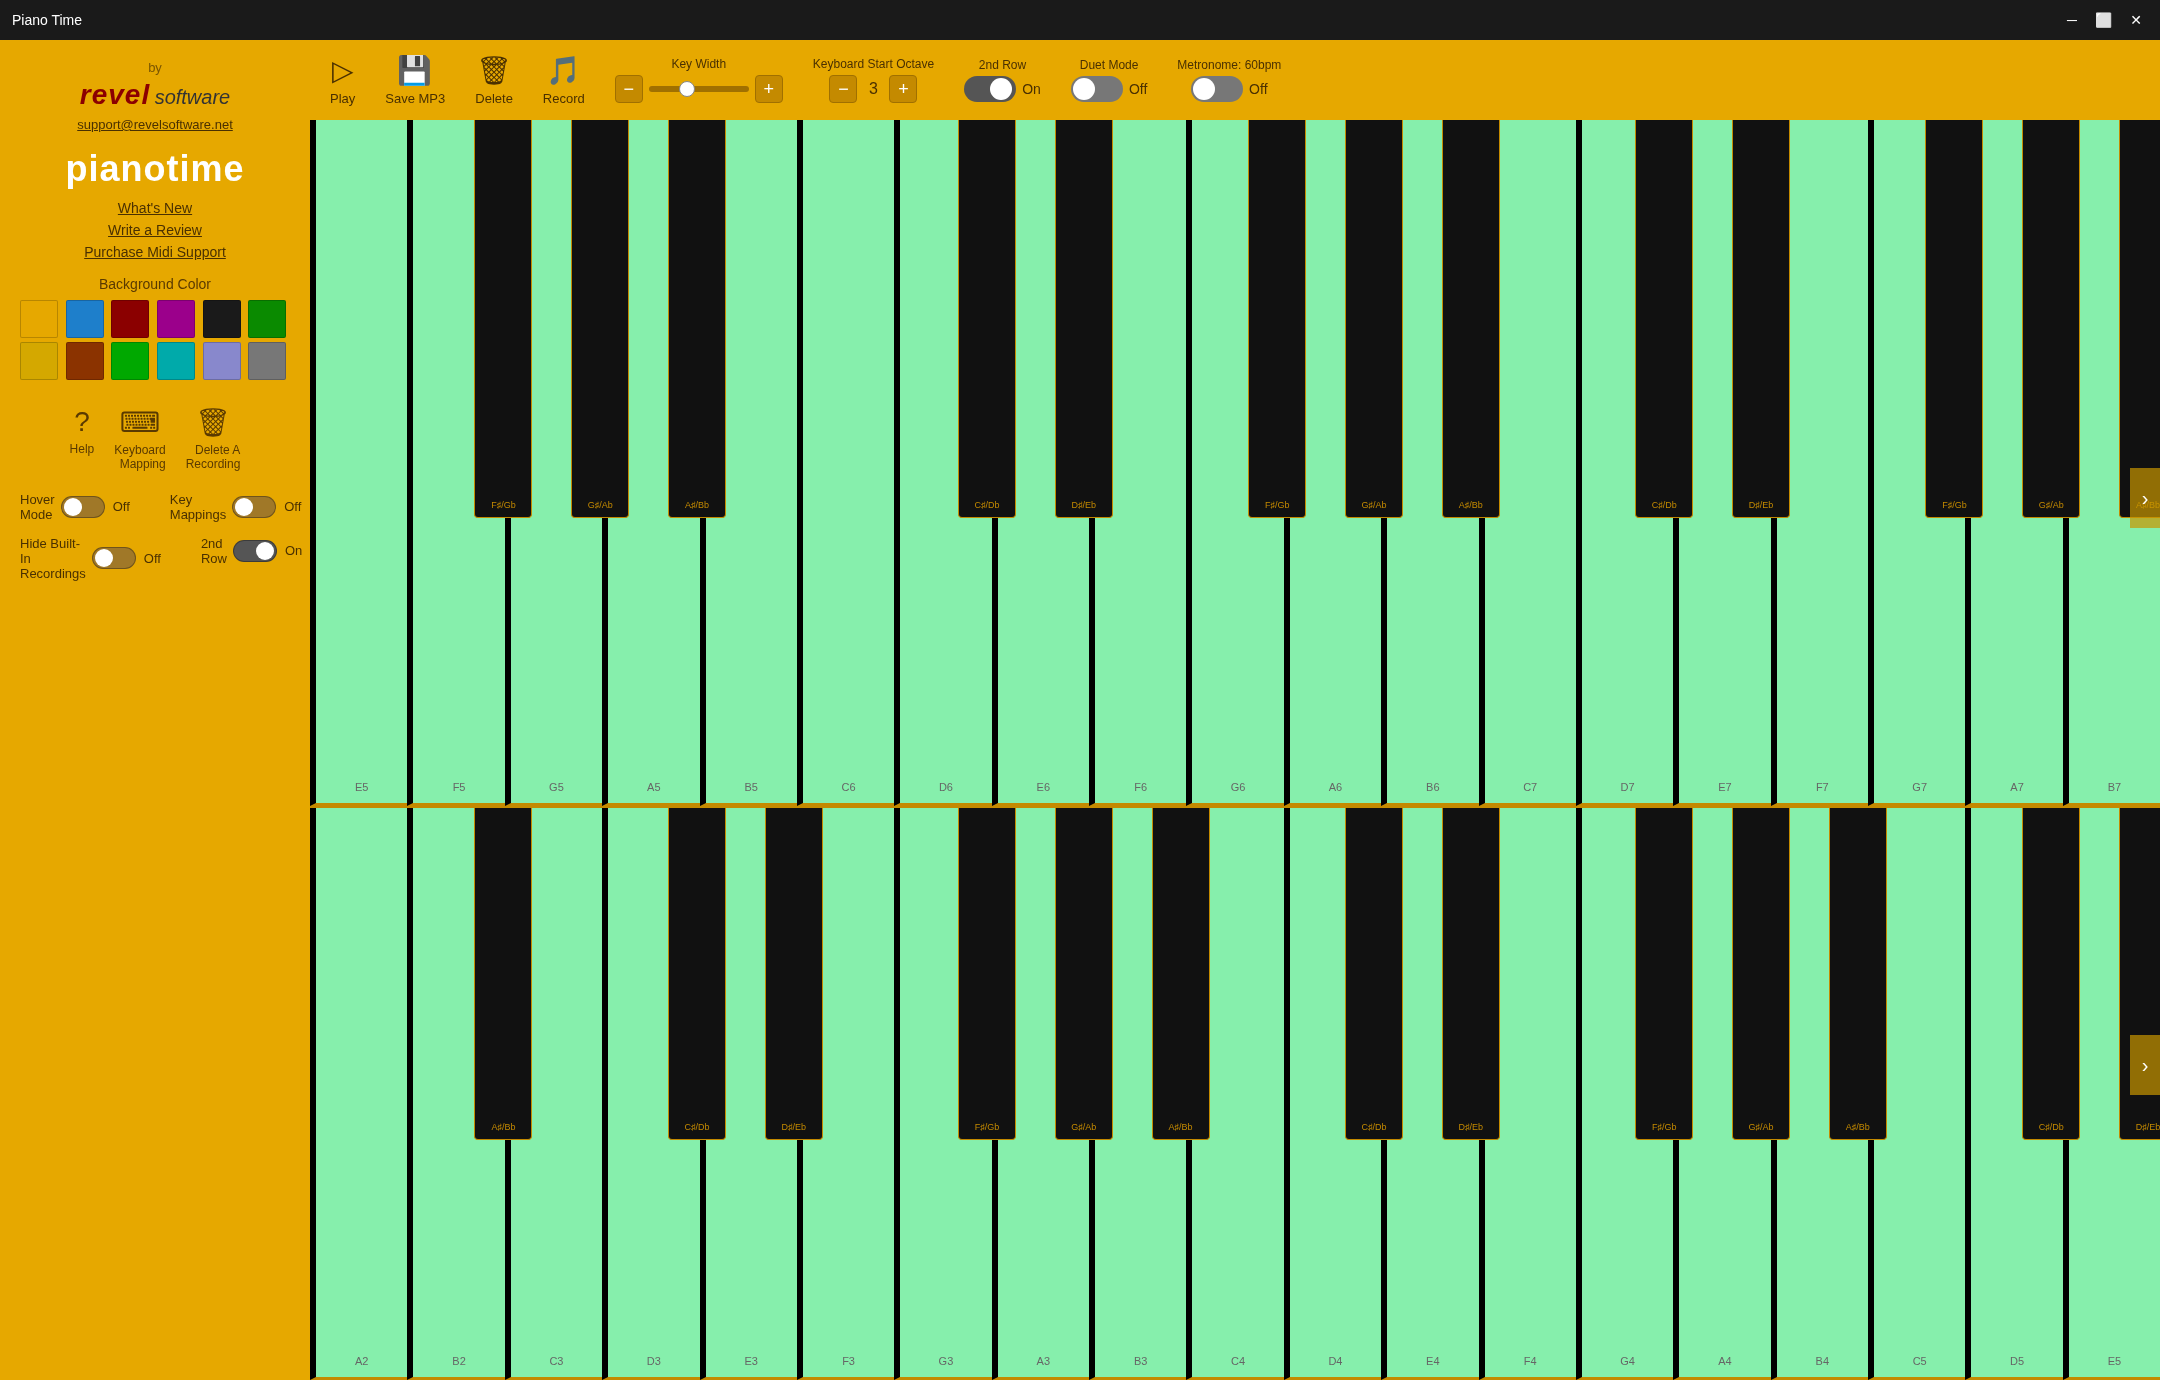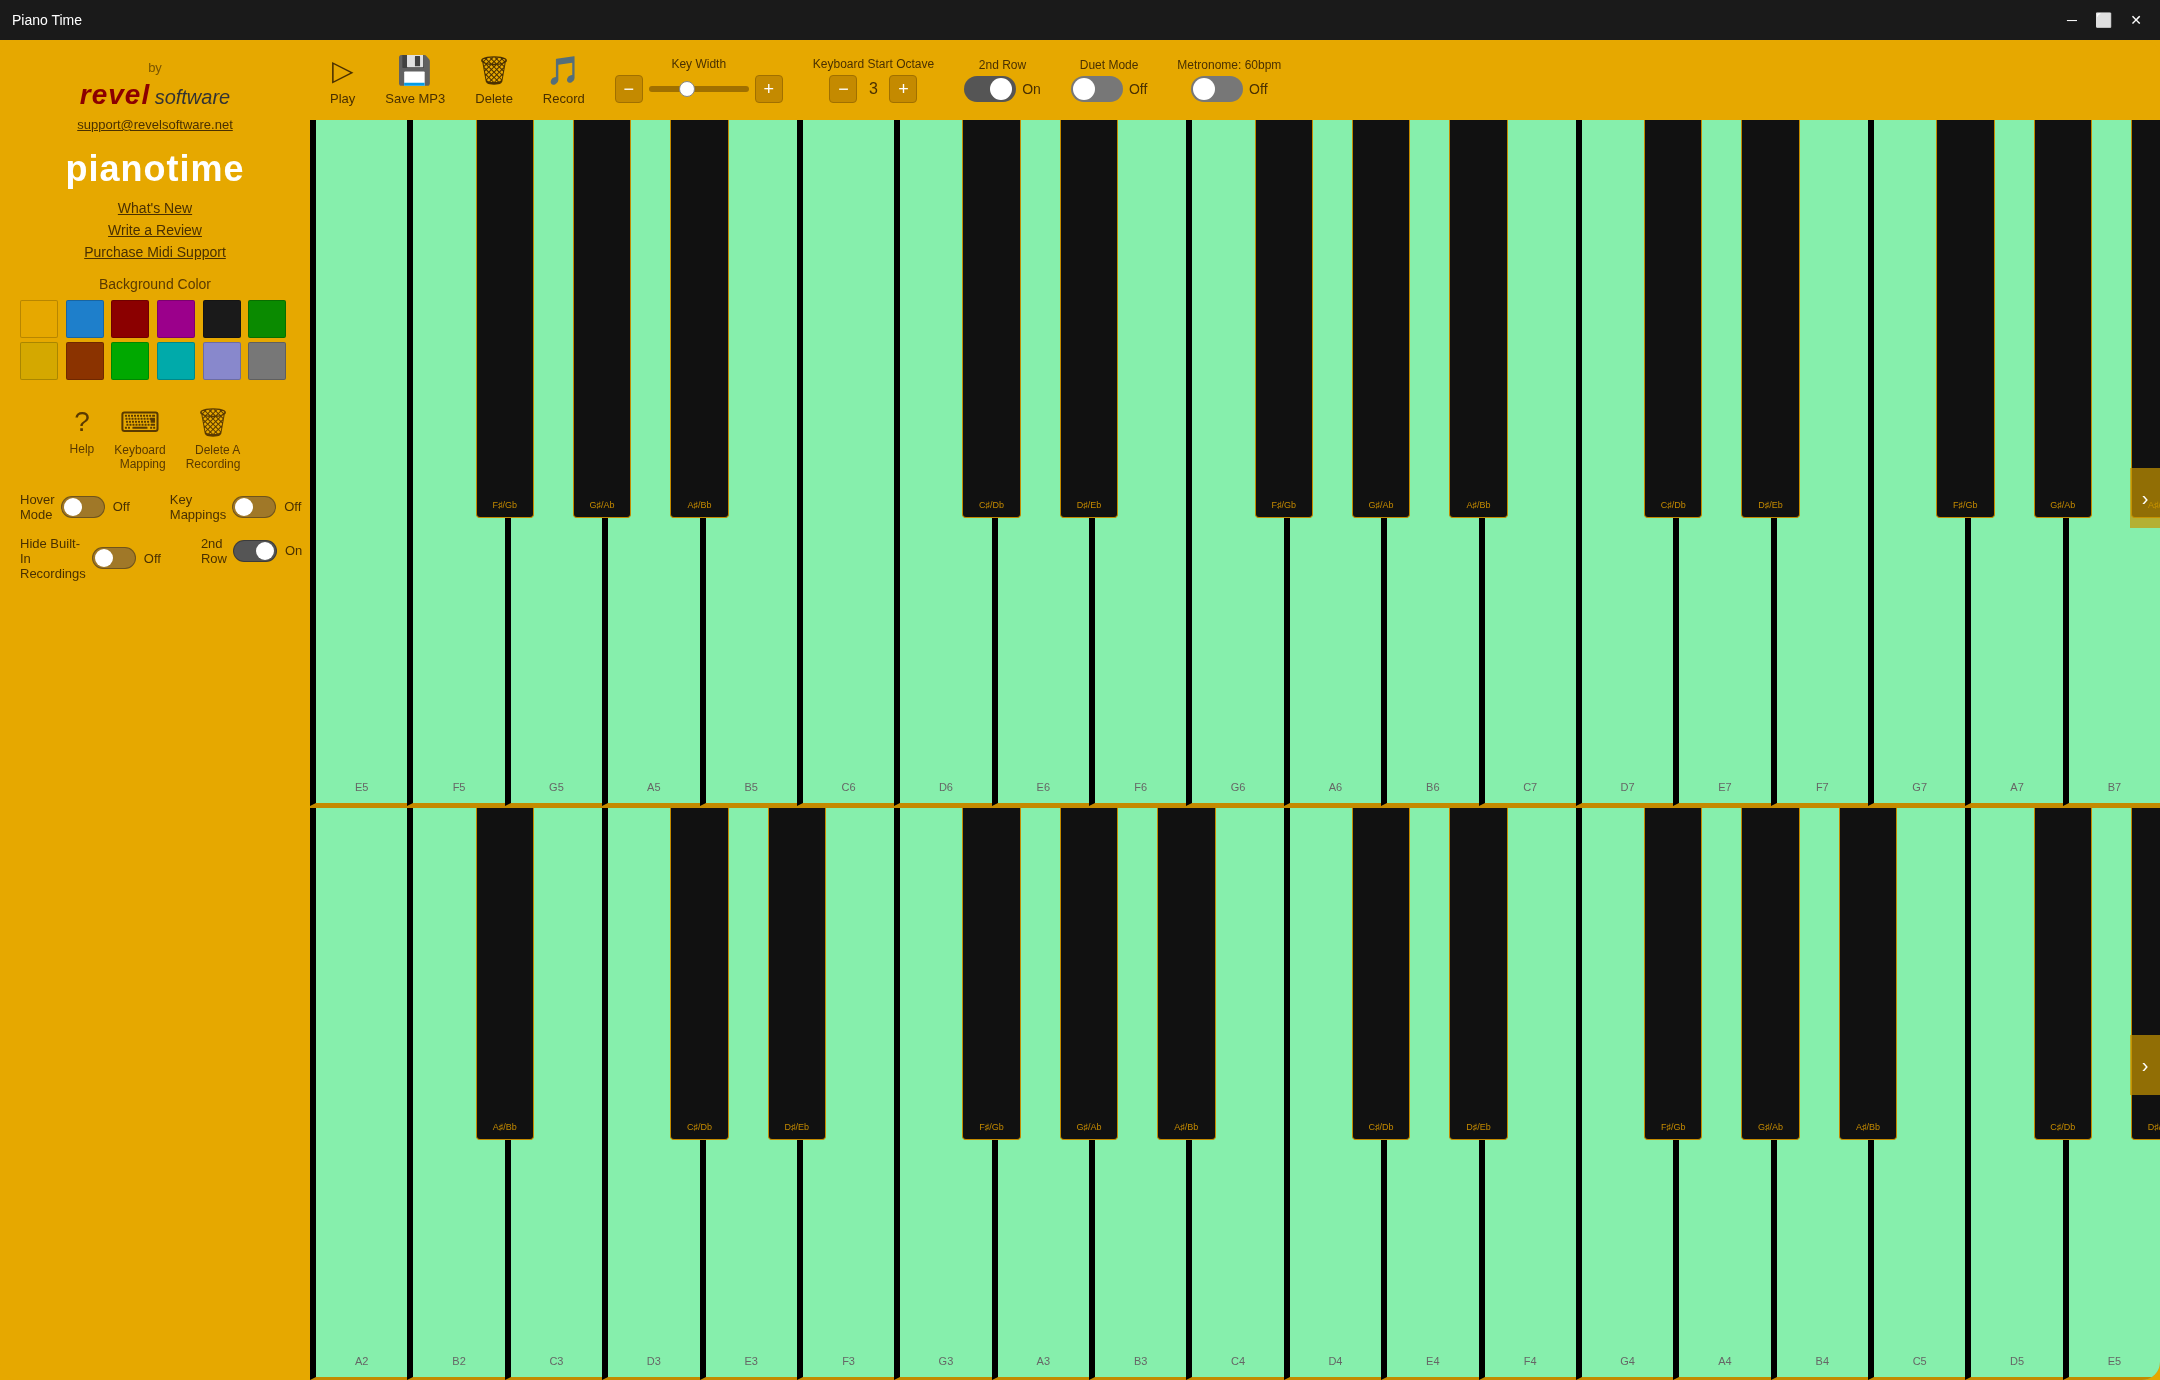--- a/index.html
+++ b/index.html
@@ -42,21 +42,20 @@
       cursor: pointer;
       background: none;
       border: none;
     }
 
     
     .main-layout {
       display: flex;
       flex: 1;
       overflow: hidden;
-      border-radius: 18px;
     }
 
     
     .sidebar {
       width: 310px;
       background: #e6a800;
       display: flex;
       flex-direction: column;
       align-items: center;
       padding: 20px 10px;
@@ -382,21 +381,21 @@
     .white-key-label {
       font-size: 11px;
       color: #666;
       font-weight: 500;
     }
 
     .black-keys-overlay {
       position: absolute;
       top: 0;
       left: 0;
-      right: 0;
+      right: 12px;
       height: 58%;
       pointer-events: none;
       display: flex;
     }
     .black-key-spacer {
       flex: 1;
       position: relative;
     }
     .black-key {
       position: absolute;

